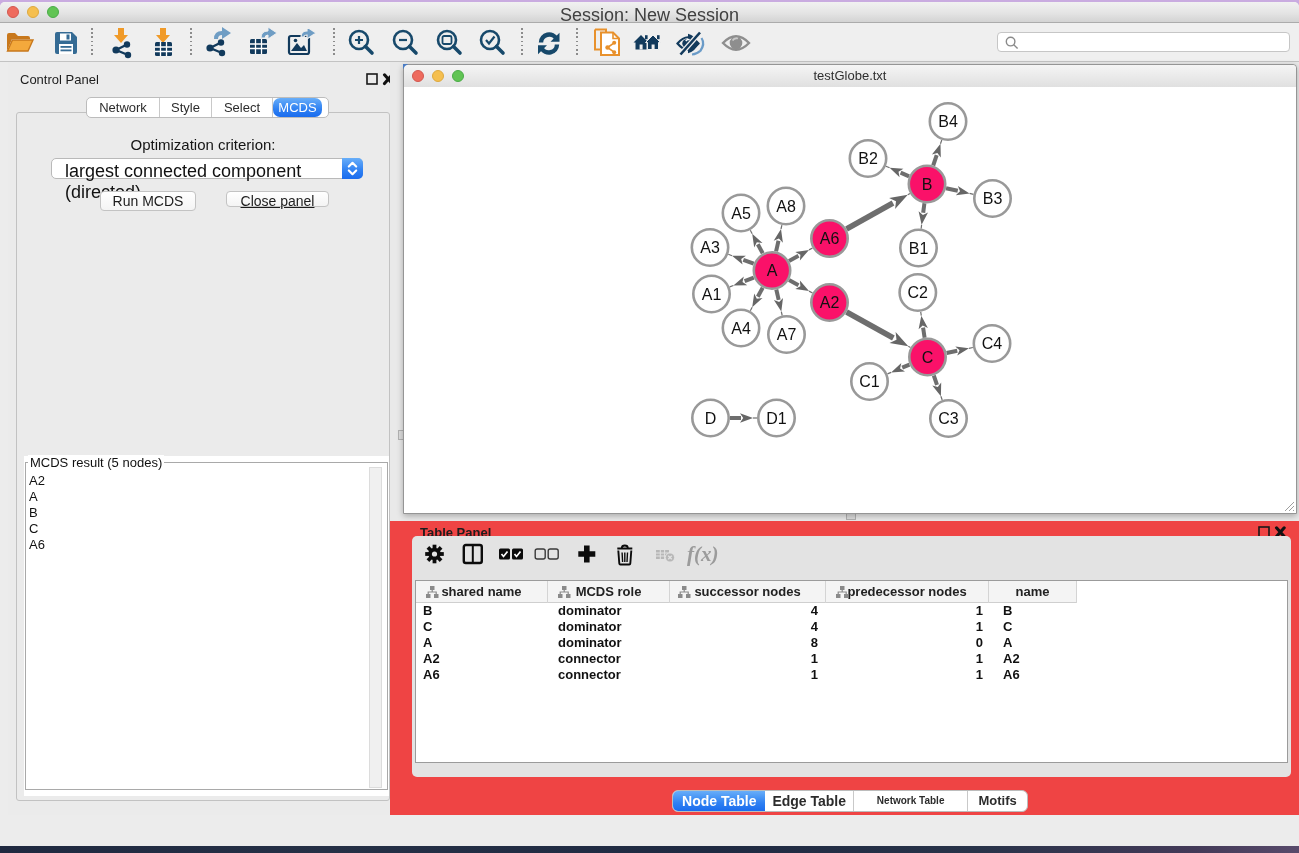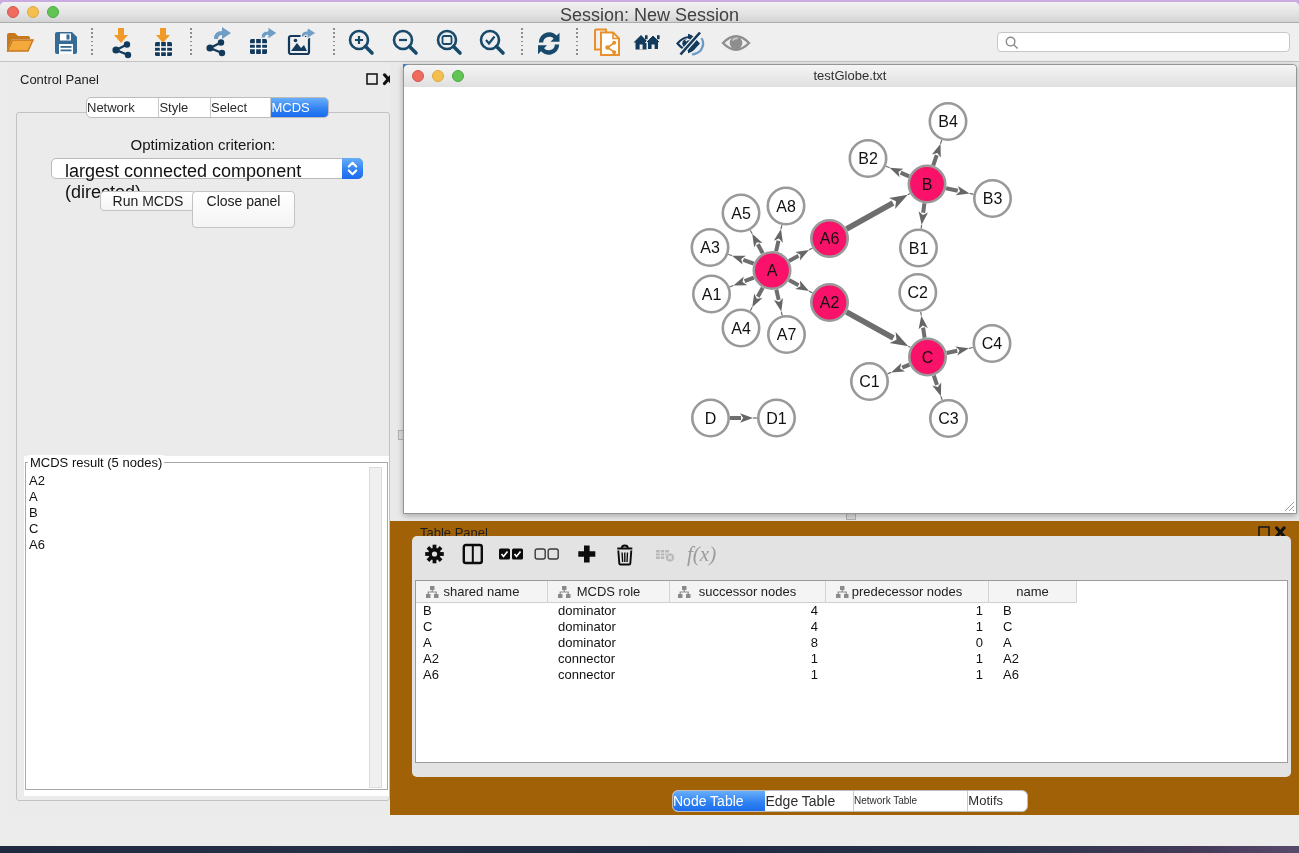--- a/index.html
+++ b/index.html
@@ -11,36 +11,36 @@
 .tl { position:absolute; top:4px; width:12px; height:12px; border-radius:50%; }
 .title { position:absolute; top:3px; width:100%; text-align:center; font-size:18px; color:#404040; }
 .toolbar { position:absolute; left:0; top:23px; width:1299px; height:39px; background:#efefef; border-bottom:1px solid #c3c3c3; }
 .tsep { position:absolute; top:5px; height:28px; width:2px; background:repeating-linear-gradient(180deg,#8c8c8c 0,#8c8c8c 1.6px,transparent 1.6px,transparent 4.2px); }
 .searchbox { position:absolute; left:997px; top:9px; width:293px; height:20px; background:#fff; border:1px solid #c6c6c6; border-radius:4px; }
 
 .cpanel { position:absolute; left:0; top:62px; width:390px; height:753px; background:#ebebeb;margin-left:8px; }
 .phead { font-size:13px; color:#1d1d1d; }
 .tabpane { position:absolute; left:8px; top:50px; width:374px; height:689px; border:1px solid #c2c2c2; border-radius:3px; background:#ebebeb; }
 .seg { position:absolute; display:flex; background:#fff; border:1px solid #bcbcbc; border-radius:5px; overflow:hidden; }
-.seg > div { font-size:13px; color:#2c2c2c; text-align:left; line-height:19px; border-right:1px solid #c9c9c9; }
+.seg > div { font-size:13px; color:#2c2c2c; text-align:center; line-height:19px; border-right:1px solid #c9c9c9; }
 .seg > div:last-child { border-right:none; }
 .seg > div.sel { background:linear-gradient(180deg,#68aef9 0%,#2e80f2 60%,#1a6cee 100%); color:#fff; border-right:none; }
 .btn { position:absolute; background:linear-gradient(180deg,#ffffff,#f4f4f4); border:1px solid #c3c3c3; border-radius:4px; font-size:14px; color:#1c1c1c; text-align:center; }
 .combo { position:absolute; left:43px; top:96px; width:312px; height:21px; background:#fff; border:1px solid #b9b9b9; border-radius:5px; }
 .combo .txt { position:absolute; left:13px; top:2px; font-size:18px; color:#111; }
 .combo .step { position:absolute; right:-1px; top:-1px; width:21px; height:21px; border-radius:0 5px 5px 0; background:linear-gradient(180deg,#68aef9 0%,#2e80f2 60%,#1a6cee 100%); }
 
 .desktop { position:absolute; left:390px; top:62px; width:909px; height:753px; background:#e9e9e9; }
 
 .netwin { position:absolute; left:403px; top:64px; width:894px; height:450px; background:#fff; border:1px solid #959595; border-radius:4px 4px 0 0; box-shadow:0 2px 6px rgba(0,0,0,0.28); }
 .nettitle { position:absolute; left:0; top:0; width:100%; height:27px; background:linear-gradient(180deg,#f5f5f5,#dcdcdc); border-bottom:1px solid #aeaeae; border-radius:4px 4px 0 0; }
 .ntl { position:absolute; top:4.5px; width:12px; height:12px; border-radius:50%; }
 .canvas { position:absolute; left:0px; top:22px; width:892px; height:426px; background:#fff; overflow:hidden; }
 
-.tpanel { position:absolute; left:390px; top:521px; width:909px; height:294px; background:#a16207; }
+.tpanel { position:absolute; left:390px; top:521px; width:909px; height:294px; background:#ef4444;font-weight:bold; }
 .tcontainer { position:absolute; left:22px; top:15px; width:879px; height:241px; background:#e3e3e3; border-radius:5px; }
 .ttable { position:absolute; left:3px; top:44px; width:873px; height:183px; background:#fff; border:1px solid #9b9b9b; }
 .thead { position:absolute; left:0; top:0; height:22px; background:#f4f4f4; border-bottom:1px solid #cfcfcf; }
 .thcell { position:absolute; top:0; height:22px; border-right:1px solid #d4d4d4; font-size:13px; color:#222; text-align:center; line-height:22px; }
 .trow { position:absolute; font-size:13px; color:#111; }
 
 .statusbar { position:absolute; left:0; top:816px; width:1299px; height:30px; background:#ededed; border-top:1px solid #c8c8c8;margin-top:44px; }
 .darkstrip { position:absolute; left:0; top:846px; width:1299px; height:7px; background:linear-gradient(90deg,#1f2940 0%,#253046 25%,#1f2a42 55%,#283349 75%,#433a58 92%,#584a6b 100%); }
 .icbtn { position:absolute; border:1px solid #a9a9a9; background:linear-gradient(180deg,#ffffff,#ededed); border-radius:2px; }
 </style>
@@ -205,34 +205,34 @@
   <div class="phead abs" style="left:12px;top:10px;">Control Panel</div>
   <svg class="abs" style="left:358px;top:11px" width="28" height="13" viewBox="0 0 28 13">
     <rect x="1" y="1" width="10" height="10" fill="none" stroke="#1a1a1a" stroke-width="1.6"></rect>
     <path d="M18.5 1.8 L26.2 10.6 M26.2 1.8 L18.5 10.6" stroke="#111" stroke-width="3.1" stroke-linecap="round"></path>
   </svg>
   <div class="tabpane"></div>
   <div class="seg" style="left:78px;top:35px;width:243px;height:21px;">
     <div style="width:73px;">Network</div>
     <div style="width:52px;">Style</div>
     <div style="width:61px;">Select</div>
-    <div class="sel" style="width:57px;">MCDS</div>
+    <div class="sel" style="width:49px;border-radius:7px;">MCDS</div>
   </div>
   <div class="abs" style="left:0;top:74px;width:390px;text-align:center;font-size:15px;color:#141414;">Optimization criterion:</div>
   <div class="combo">
     <div class="txt">largest connected component (directed)</div>
     <div class="step">
       <svg width="21" height="21" viewBox="0 0 21 21">
         <path d="M6.8 8.6 L10.5 4.8 L14.2 8.6" fill="none" stroke="#fff" stroke-width="2.1" stroke-linecap="round" stroke-linejoin="round"></path>
         <path d="M6.8 12.4 L10.5 16.2 L14.2 12.4" fill="none" stroke="#fff" stroke-width="2.1" stroke-linecap="round" stroke-linejoin="round"></path>
       </svg>
     </div>
   </div>
   <div class="btn" style="left:92px;top:129px;width:96px;height:20px;line-height:18px;">Run MCDS</div>
-  <div class="btn" style="left:184px;top:129px;width:103px;height:37px;line-height:18px;">Close panel</div>
+  <div class="btn" style="left:218px;top:129px;width:103px;height:16px;line-height:18px;text-decoration:underline;">Close panel</div>
   <div class="abs" style="left:16px;top:394px;width:365px;height:340px;background:#fff;"></div>
   <div class="abs" style="left:17px;top:400px;width:363px;height:328px;border:1px solid #a9a9a9;"></div>
   <div class="abs" style="left:361px;top:405px;width:13px;height:321px;background:#f0f0f0;border:1px solid #dcdcdc;"></div>
   <div class="abs" style="left:20px;top:393px;background:#fff;padding:0 2px;font-size:13px;color:#111;">MCDS result (5 nodes)</div>
   <div class="abs" style="left:21px;top:411px;font-size:13px;line-height:16px;color:#111;">A2<br>A<br>B<br>C<br>A6</div>
 </div>
 
 <div class="desktop"></div>
 
 <div class="abs" style="left:398px;top:430px;width:7px;height:10px;background:#dcdcdc;border:1px solid #b2b2b2;"></div>

